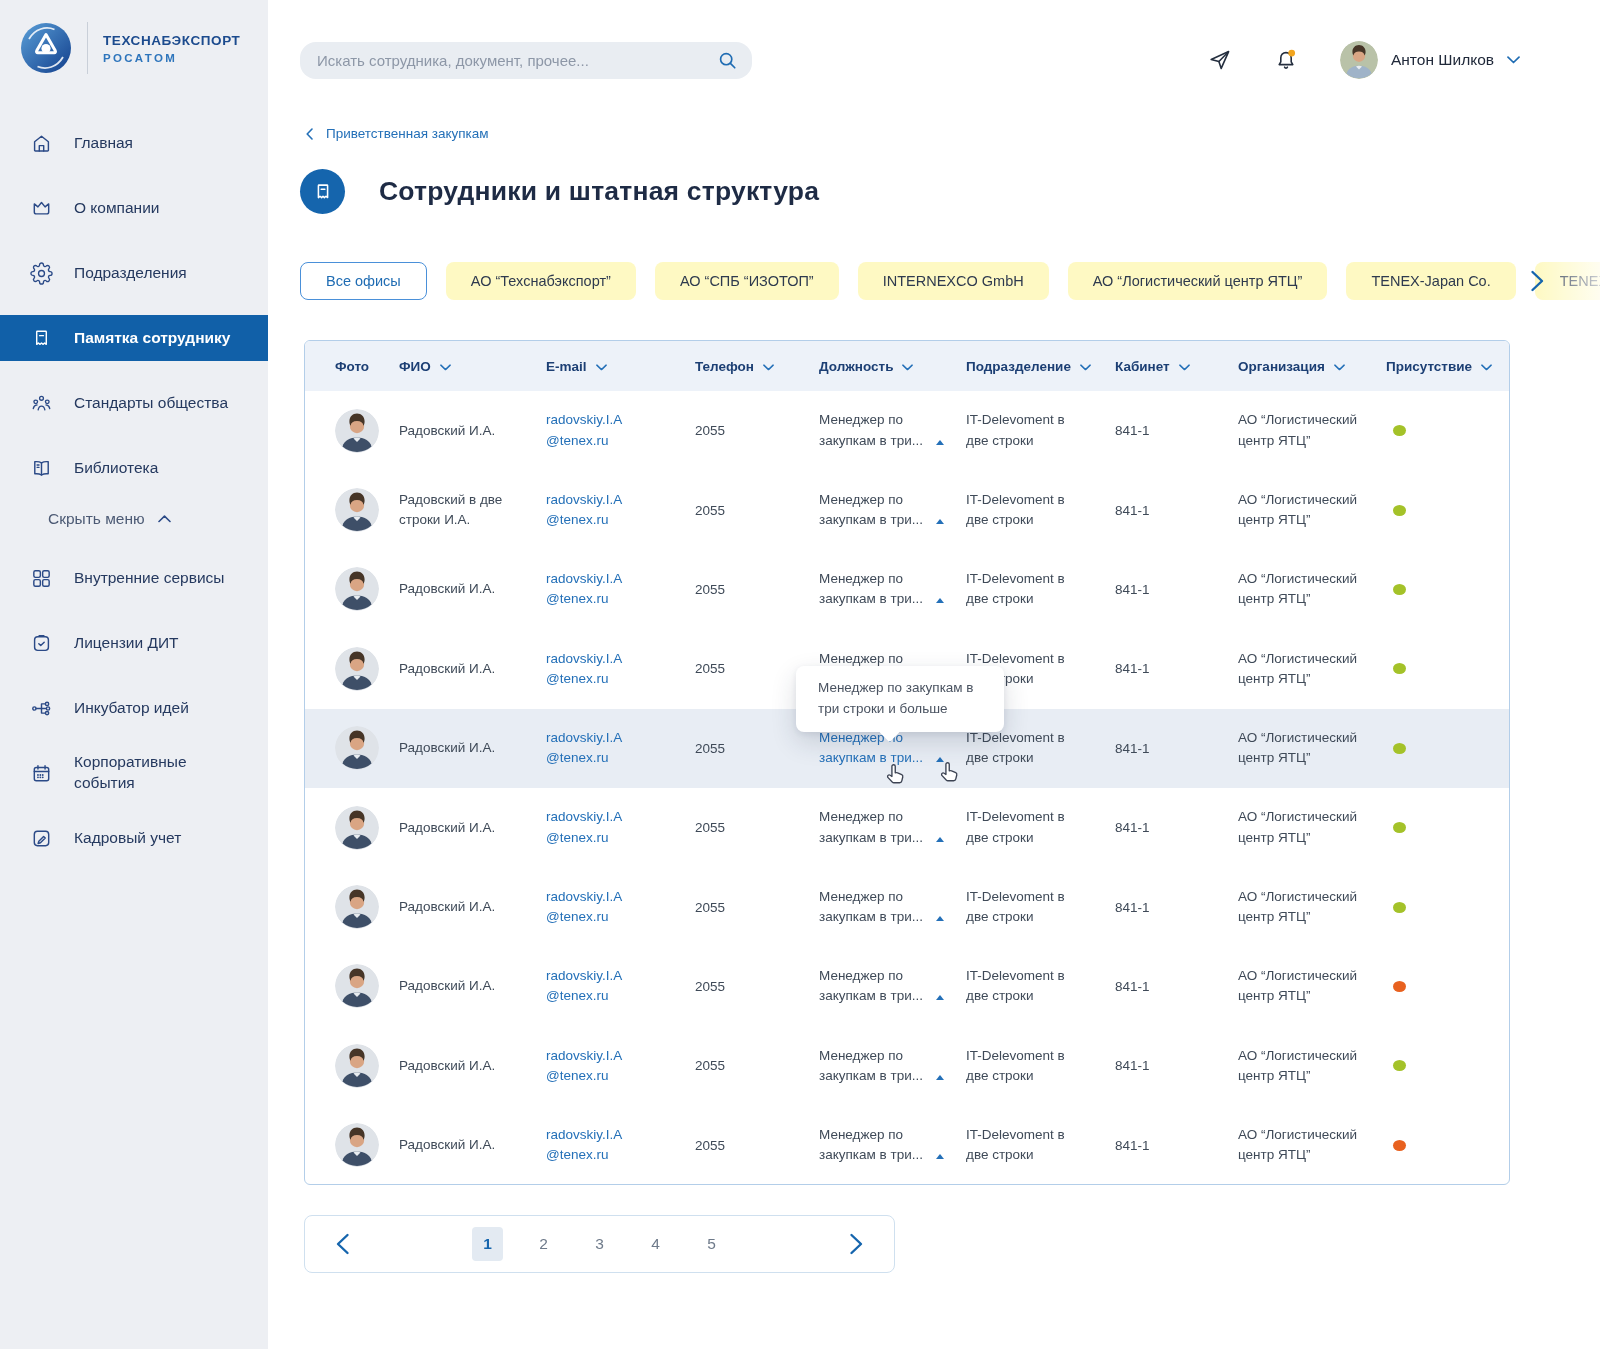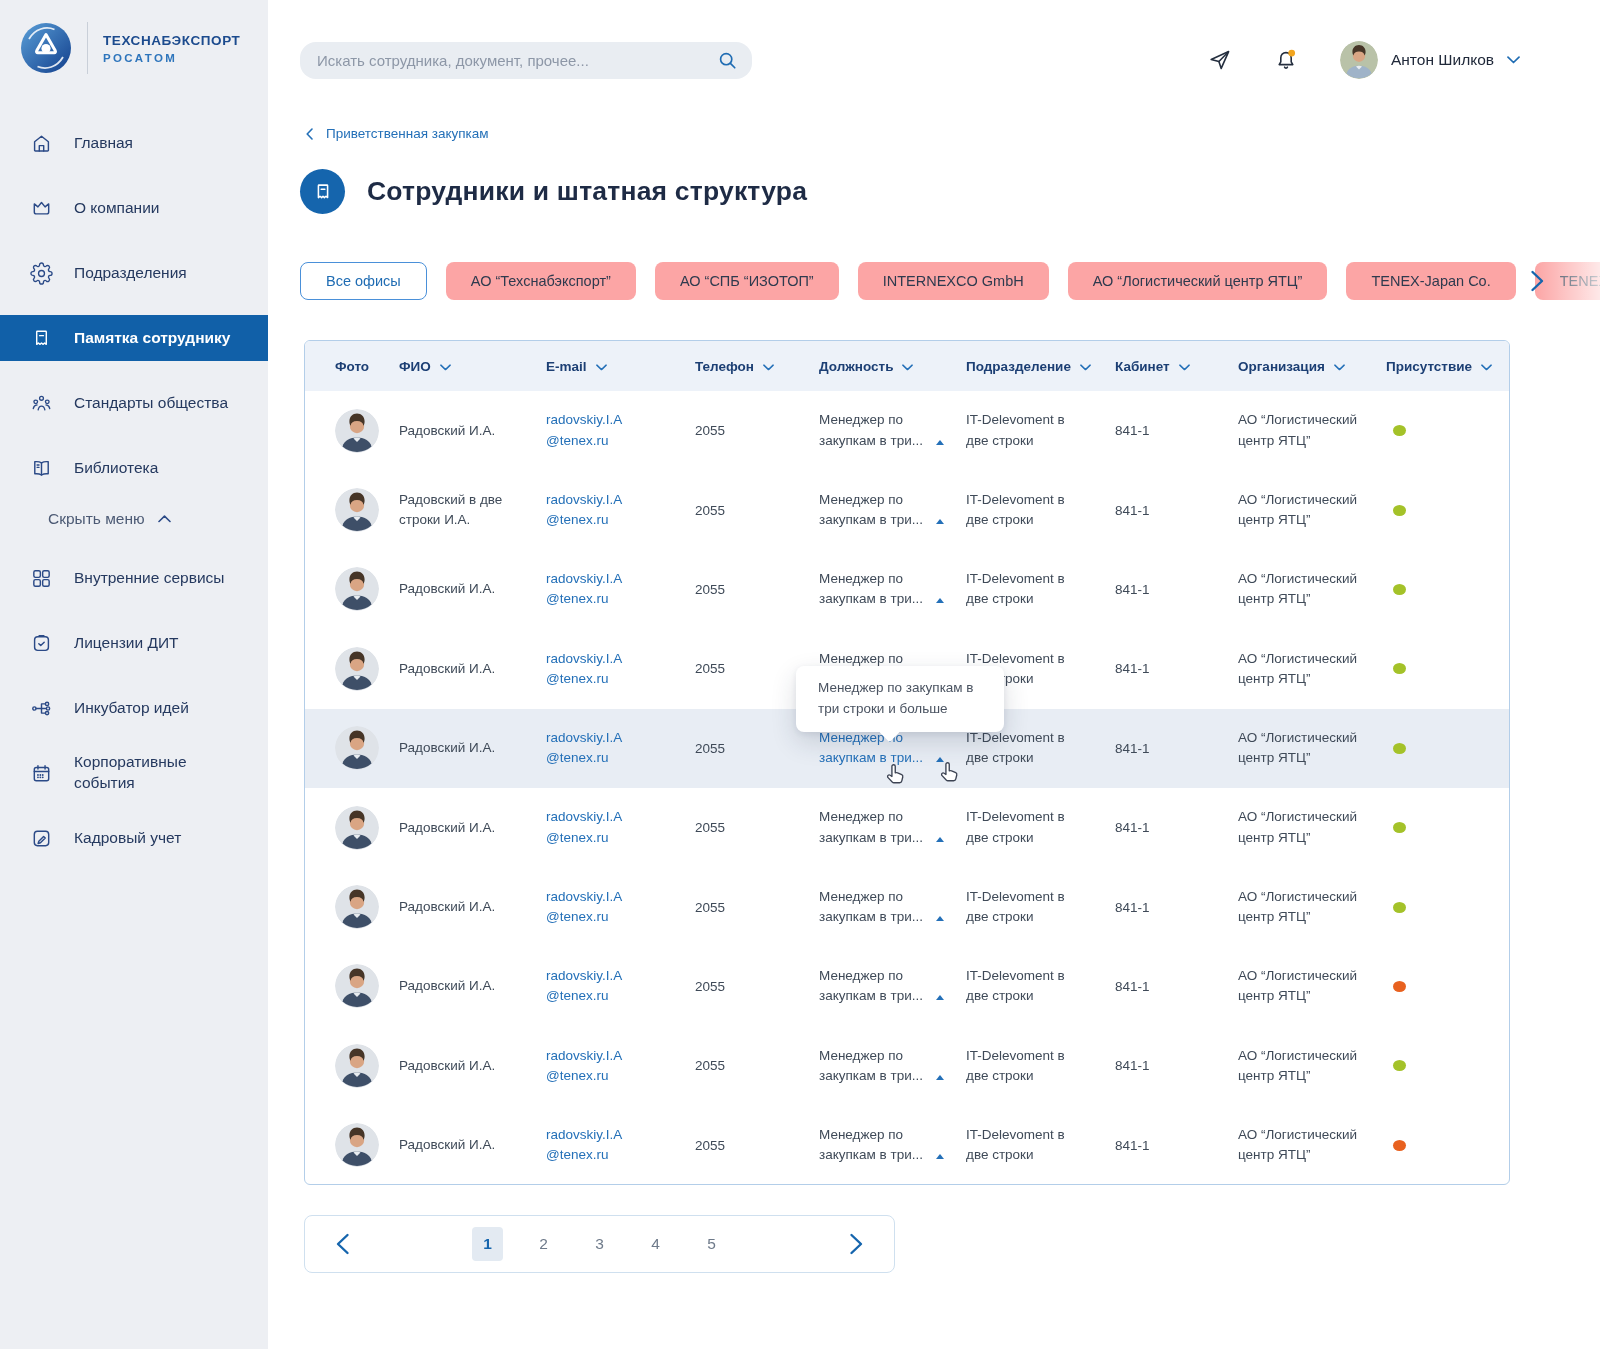--- a/index.html
+++ b/index.html
@@ -36,27 +36,27 @@
   .icon-btn svg { width:24px; height:24px; display:block; }
   .user-menu { display:flex; align-items:center; gap:13px; cursor:pointer; }
   .user-avatar { width:38px; height:38px; border-radius:50%; overflow:hidden; }
   .user-avatar svg { width:100%; height:100%; display:block; }
   .user-name { font-size:15.5px; color:#20293a; }
   .user-menu .chev svg { width:13px; height:8px; display:block; }
 
   .breadcrumb { position:absolute; left:38px; top:126px; display:flex; align-items:center; gap:13px; color:#2470b8; font-size:13.5px; cursor:pointer; }
   .breadcrumb svg { width:7px; height:12px; }
 
-  .page-head { position:absolute; left:32px; top:169px; display:flex; align-items:center; gap:22px; }
+  .page-head { position:absolute; left:32px; top:169px; display:flex; align-items:center; gap:34px; }
   .page-icon { width:45px; height:45px; border-radius:50%; background:#1565ad; display:flex; align-items:center; justify-content:center; color:#fff; }
   .page-icon svg { width:22px; height:22px; }
   .page-title { font-size:26.5px; font-weight:bold; color:#1e2b45; letter-spacing:.2px; }
 
   .chips { position:absolute; left:32px; top:262px; width:1300px; height:40px; display:flex; gap:19px; overflow:hidden; }
-  .chip { height:38px; padding:0 25px; border-radius:8px; background:#fca5a5; font-size:14.5px; color:#2e3a4e; display:flex; align-items:center; white-space:nowrap; flex:0 0 auto; cursor:pointer; }
+  .chip { height:38px; padding:0 25px; border-radius:8px; background:#fef9c3; font-size:14.5px; color:#2e3a4e; display:flex; align-items:center; white-space:nowrap; flex:0 0 auto; cursor:pointer; }
   .chip.active { background:#fff; border:1.5px solid #4a90d9; color:#1f6cb3; }
   .chip.truncated { position:relative; }
   .chip.truncated::after { content:""; position:absolute; inset:0; border-radius:8px; background:linear-gradient(to right, rgba(255,255,255,0) 0%, #ffffff 88%); }
   .chips-next { position:absolute; left:1262px; top:270px; cursor:pointer; }
   .chips-next svg { width:15px; height:22px; }
 
   
   .emp-table { position:absolute; left:36px; top:340px; width:1206px; height:845px; border:1px solid #b3cee9; border-radius:6px; background:#fff; overflow:hidden; }
   .thead, .tr { display:grid; grid-template-columns:64px 147px 149px 124px 147px 149px 123px 148px 1fr; padding-left:30px; align-items:center; }
   .thead { height:50px; background:#edf2f9; color:#1c3f74; font-size:13.5px; font-weight:bold; }

